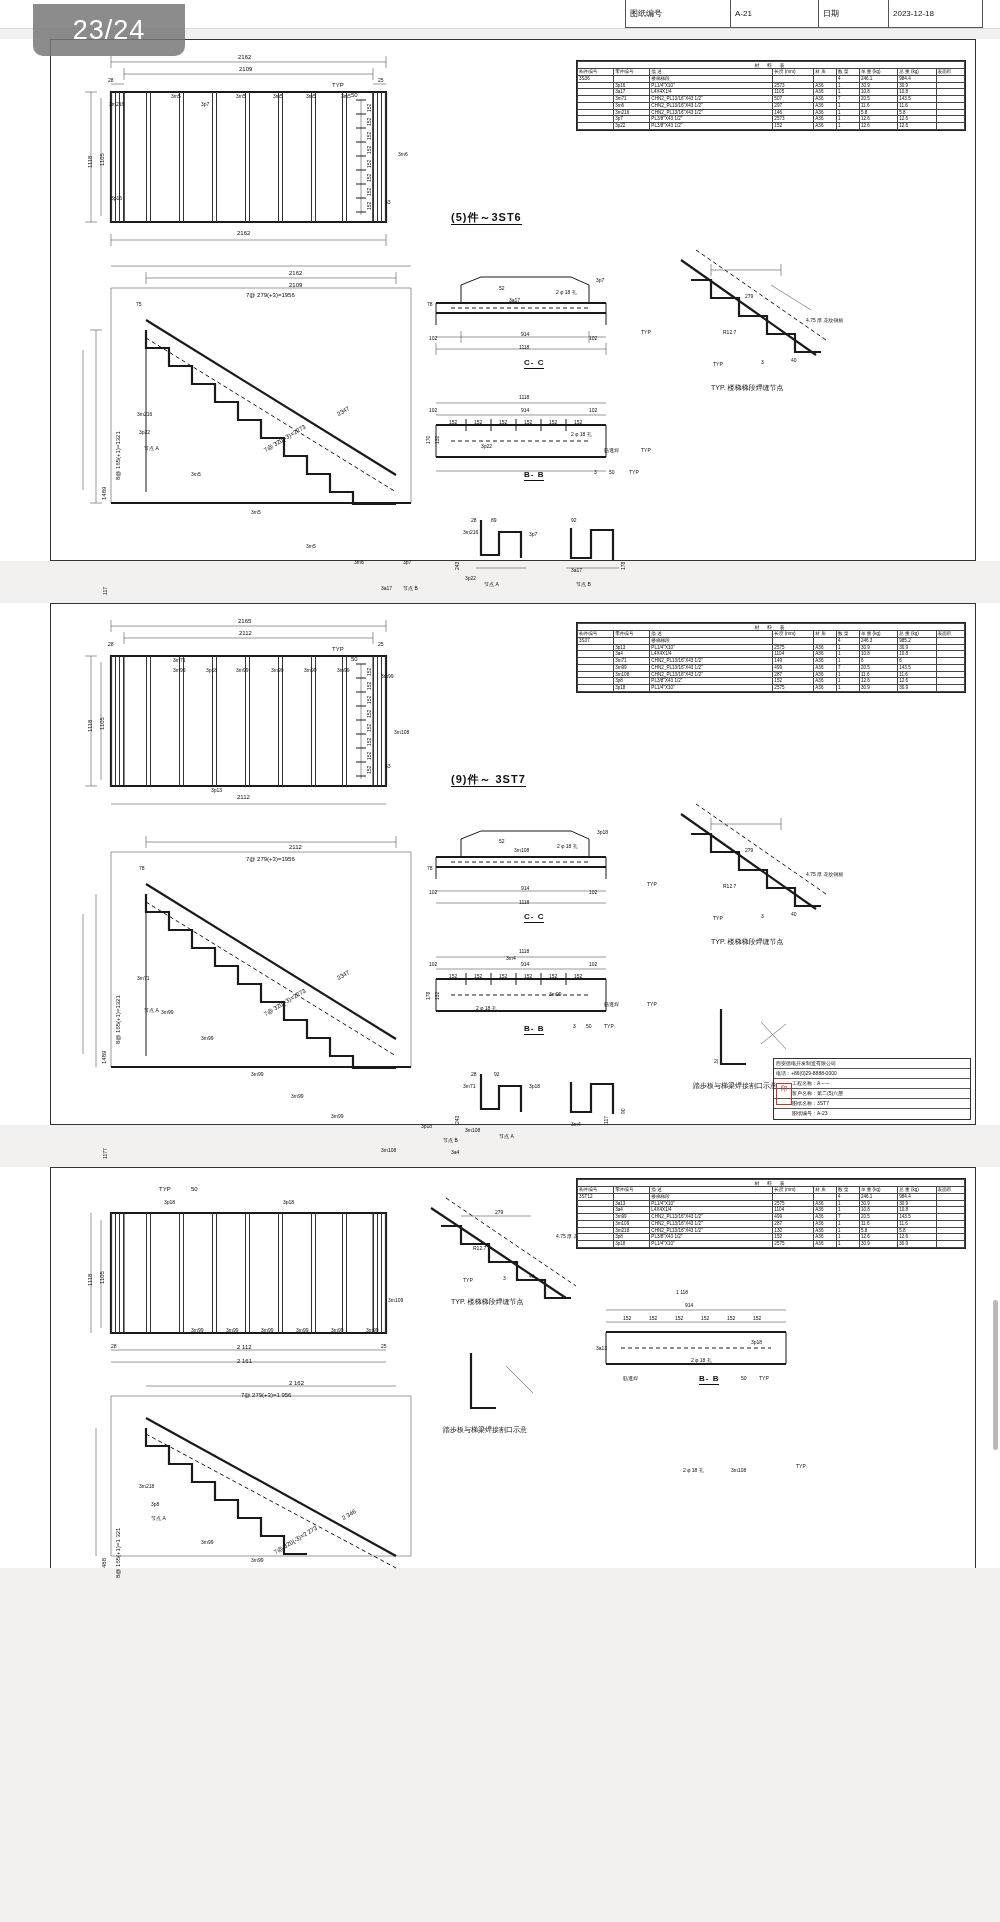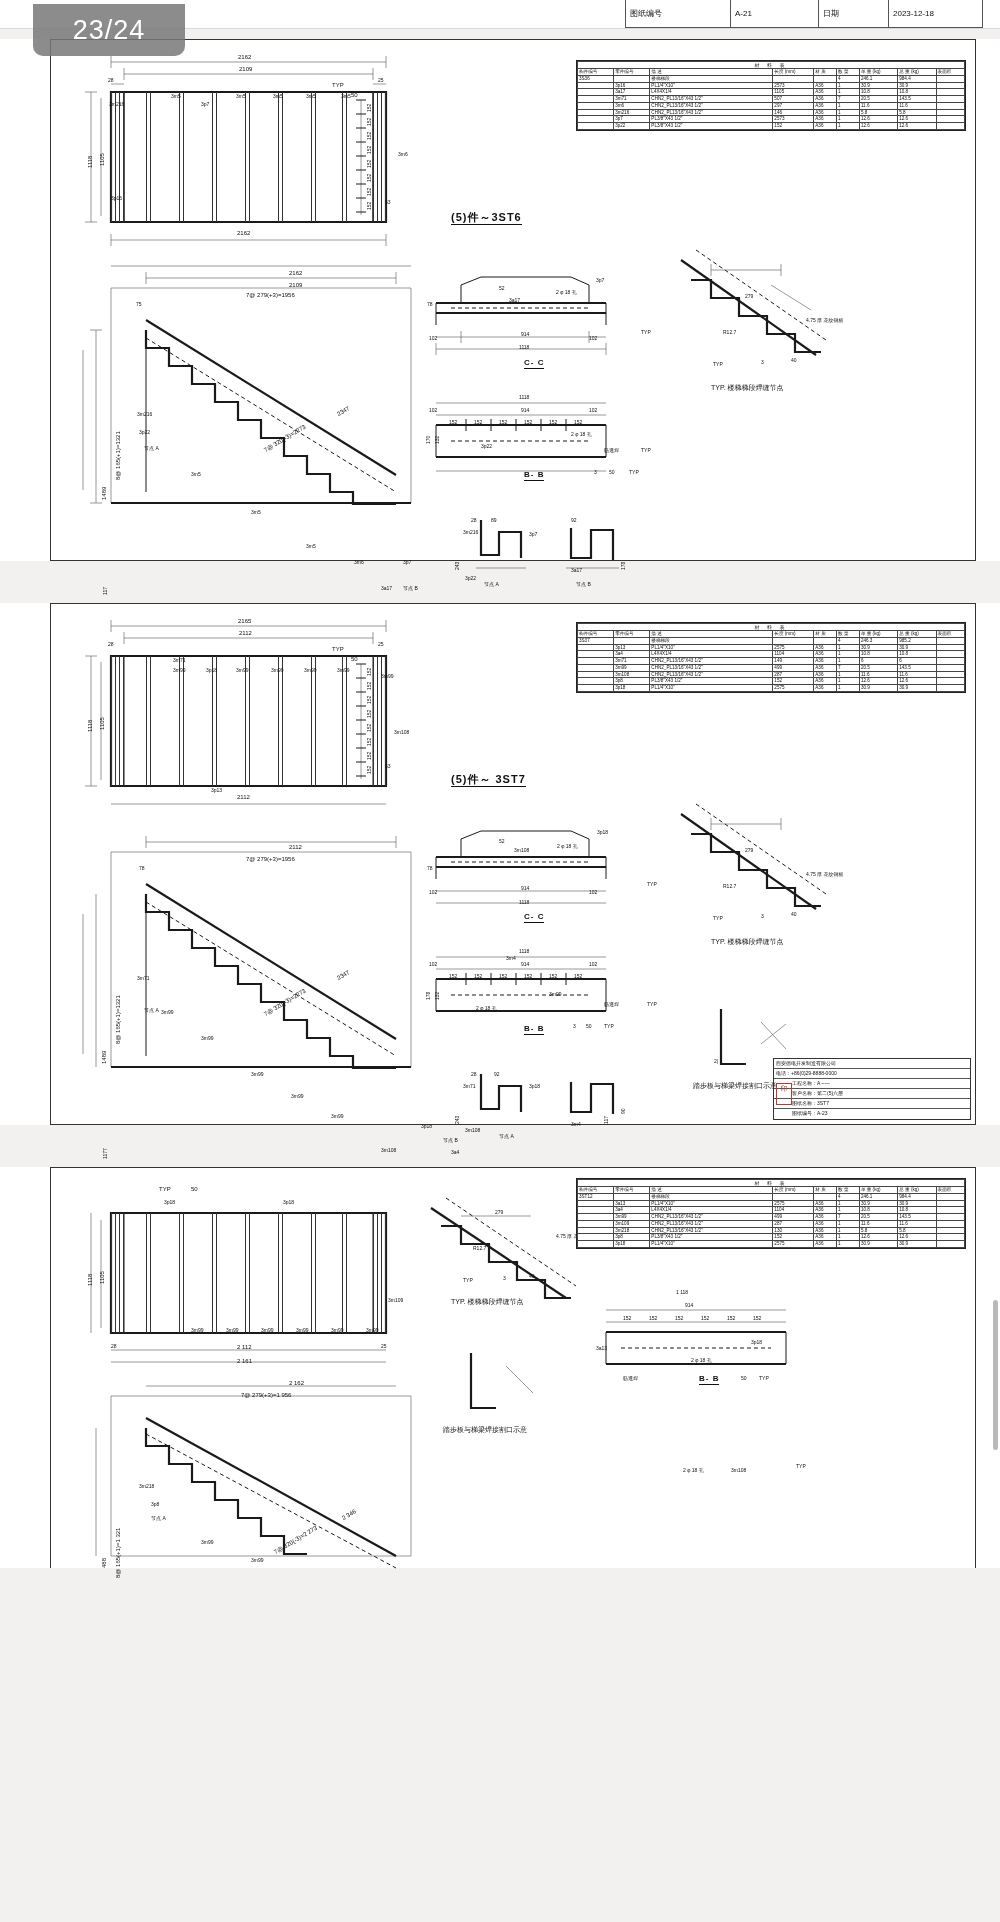--- a/index.html
+++ b/index.html
@@ -526,21 +526,21 @@
       <div class="lbl s5" style="left:330px;top:544px;">3m108</div>
       <div class="lbl s5" style="left:370px;top:520px;">3p18</div>
       <div class="lbl s5" style="left:400px;top:546px;">3a4</div>
       <div class="lbl s5" style="left:93px;top:404px;">节点 A</div>
       <div class="lbl s5" style="left:392px;top:534px;">节点 B</div>
       <div class="ttl" style="left:205px;top:564px;">
         <span class="uline">A- A</span>
       </div>
 
       <div class="ttl" style="left:400px;top:168px;">
-        <span class="uline">(5)件～ 3ST7</span>
+        <span class="uline">(9)件～ 3ST7</span>
       </div>
 
       <svg class="draw" width="220" height="110" viewBox="0 0 220 110" style="left:370px;top:205px;">
         <line x1="15" y1="48" x2="185" y2="48" class="thickl"></line>
         <line x1="15" y1="58" x2="185" y2="58" class="thickl"></line>
         <line x1="15" y1="48" x2="15" y2="70"></line>
         <line x1="185" y1="48" x2="185" y2="70"></line>
         <line x1="30" y1="53" x2="170" y2="53" class="dash"></line>
         <polyline points="40,48 40,30 60,22 150,22 168,30 168,48"></polyline>
         <line x1="15" y1="82" x2="185" y2="82" class="hair"></line>

